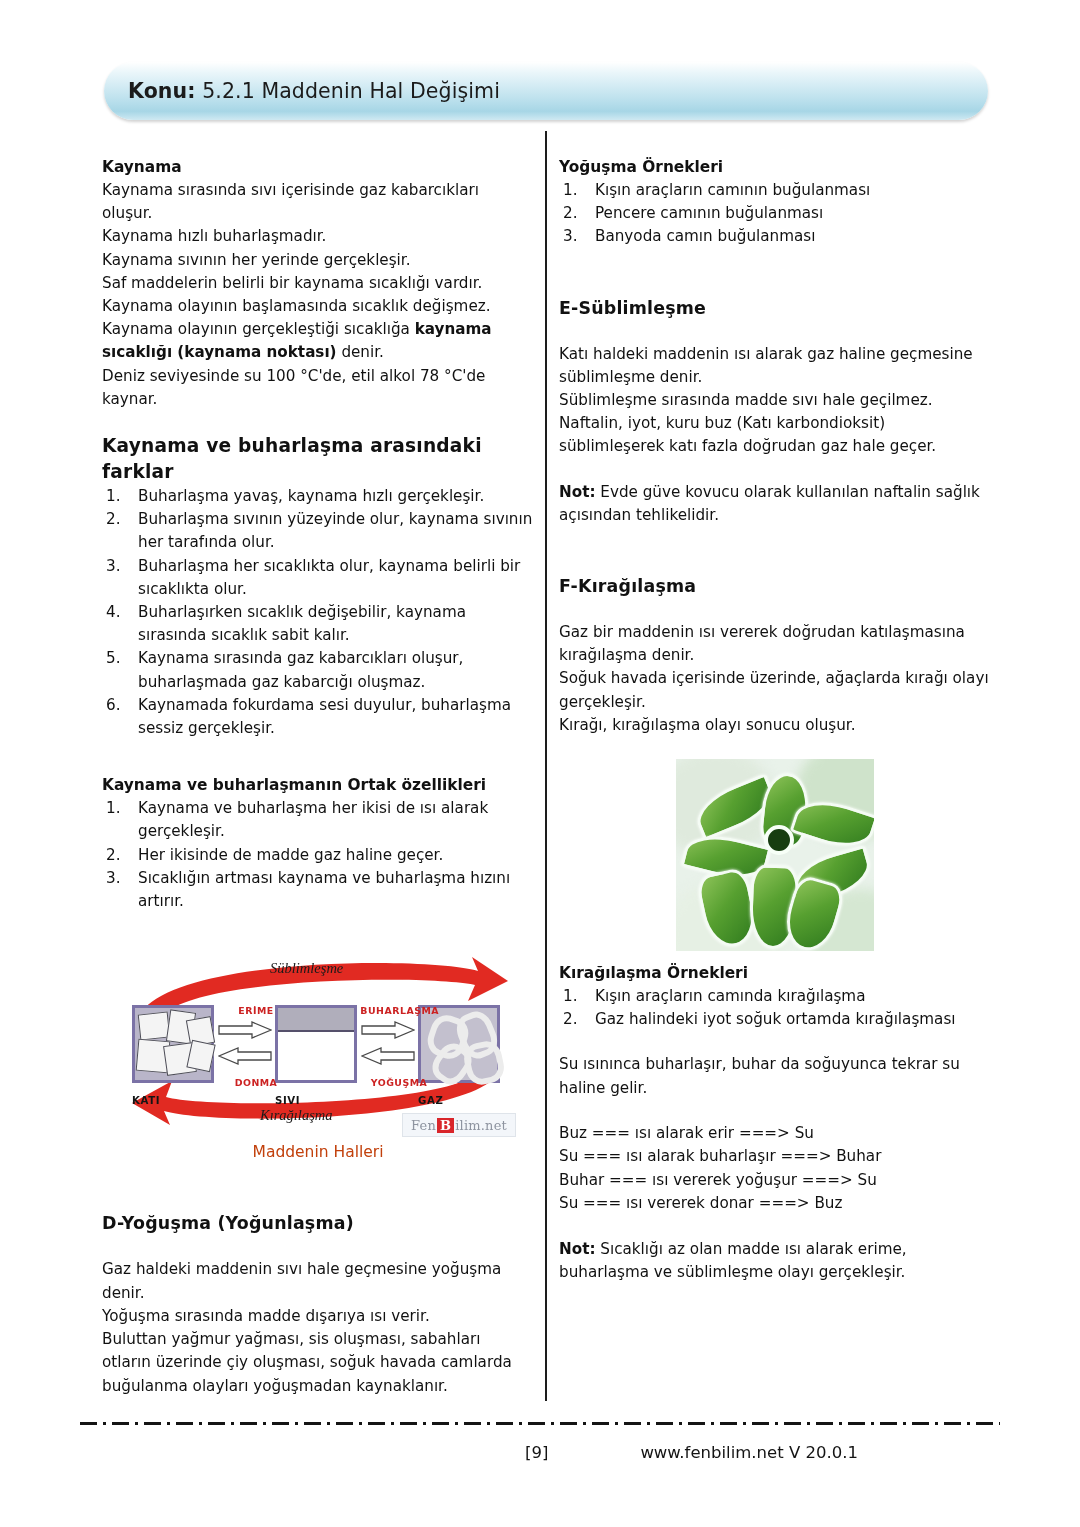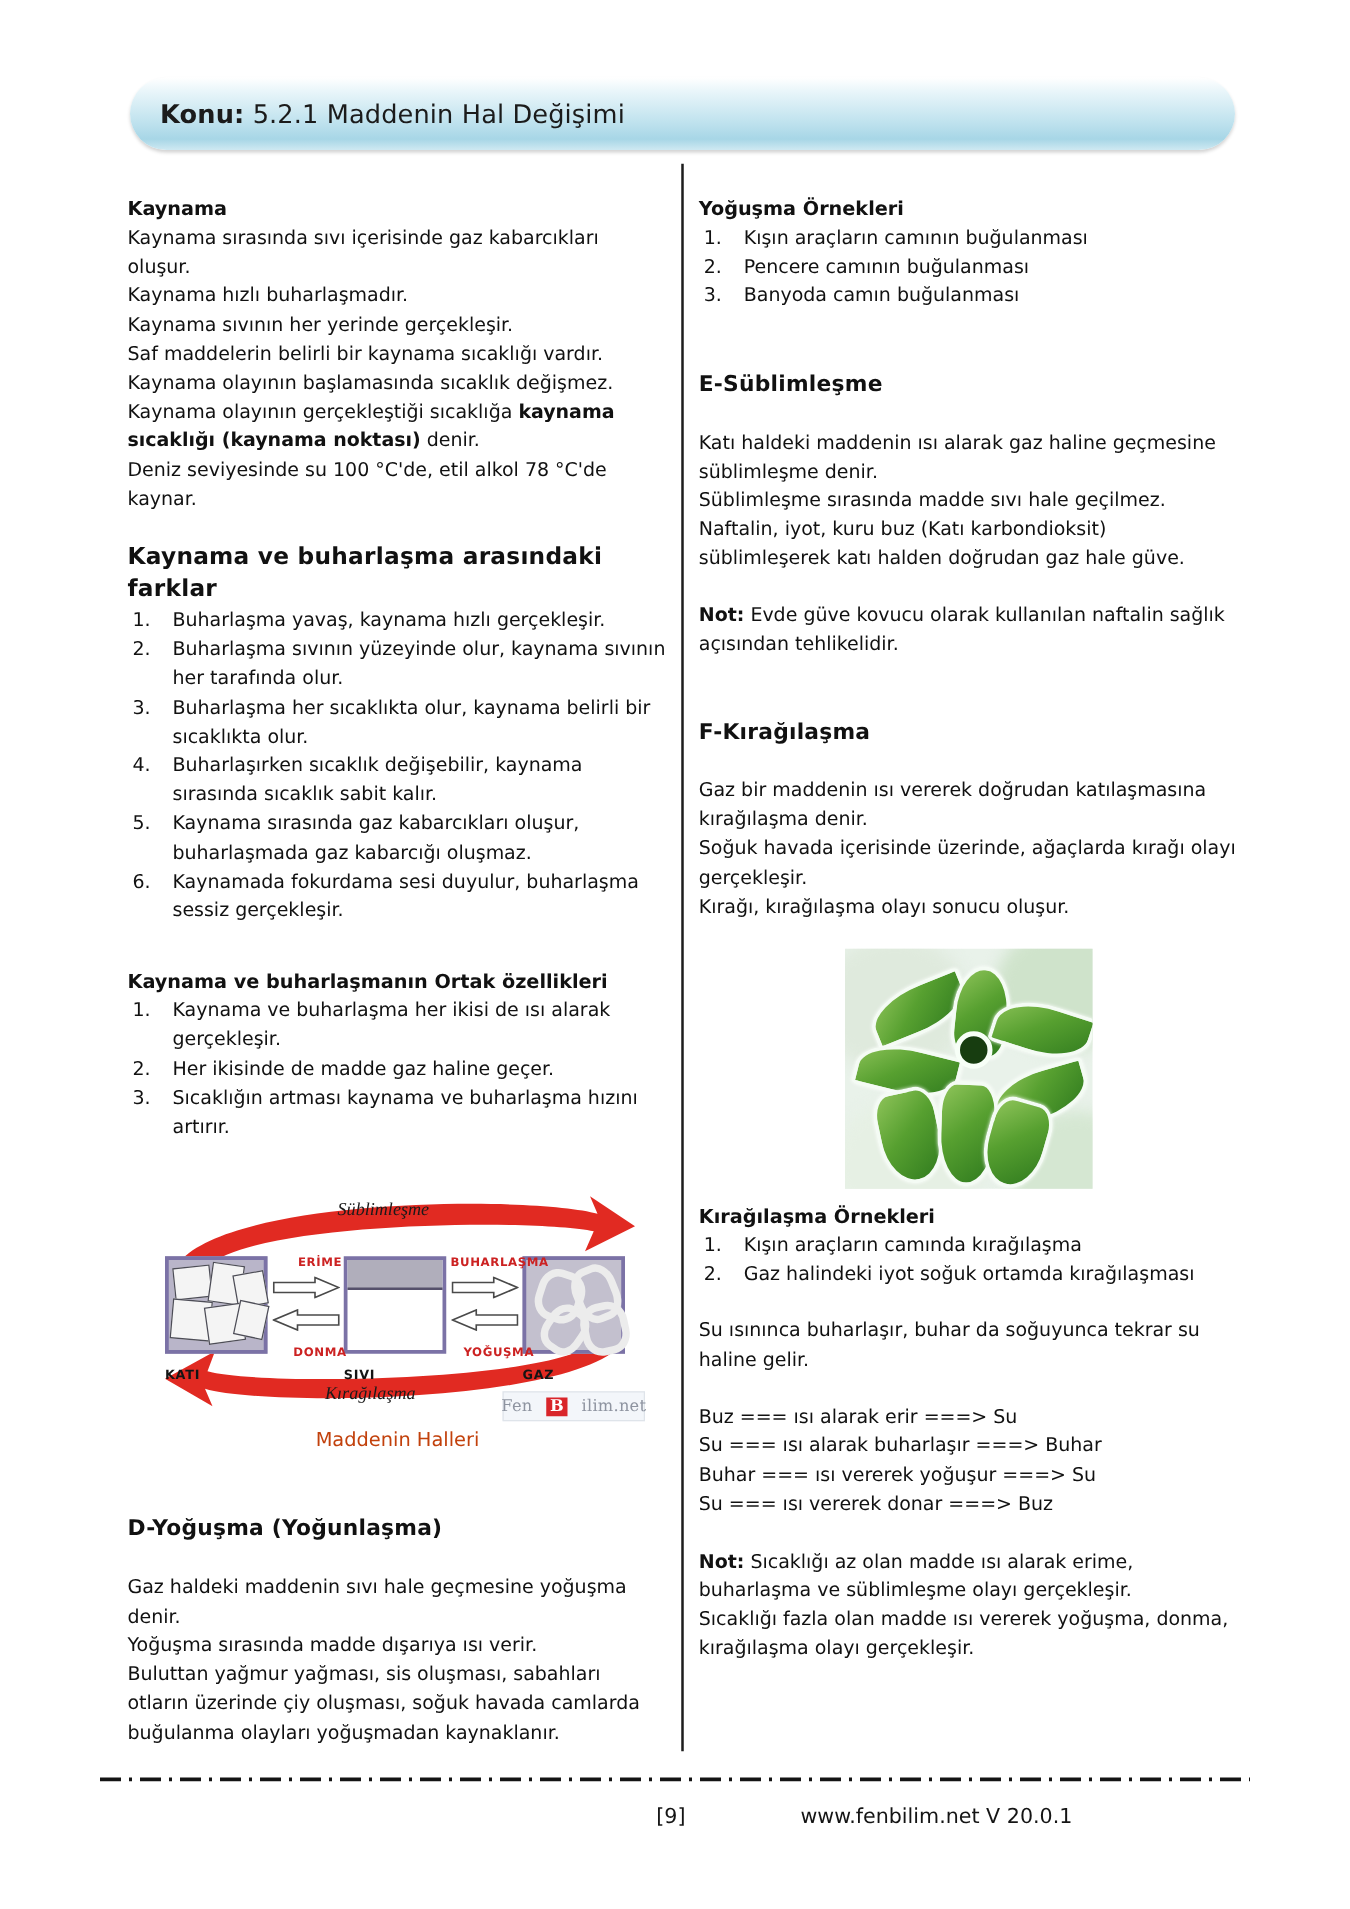--- a/index.html
+++ b/index.html
@@ -197,21 +197,20 @@
     height: 22px;
     background: #f3f6fa;
     border: 1px solid #dfe4ea;
     display: flex;
     align-items: center;
     justify-content: center;
     font-family: "DejaVu Serif", serif;
     font-size: 13px;
     color: #8e94a0;
     letter-spacing: 0.2px;
-    gap: 10px;
   }
   .watermark .bchip {
     display: inline-block;
     background: #d9252a;
     color: #ffffff;
     font-weight: bold;
     padding: 0 3px;
     margin: 0 1px;
     line-height: 15px;
   }
@@ -388,21 +387,21 @@
       <li><span class="mk">1.</span><span>Kışın araçların camının buğulanması</span></li>
       <li><span class="mk">2.</span><span>Pencere camının buğulanması</span></li>
       <li><span class="mk">3.</span><span>Banyoda camın buğulanması</span></li>
     </ol>
 
     <div class="gap-xl"></div>
     <div class="h-sub">E-Süblimleşme</div>
     <div class="gap-m"></div>
     <p class="para">Katı haldeki maddenin ısı alarak gaz haline geçmesine süblimleşme denir.</p>
     <p class="para">Süblimleşme sırasında madde sıvı hale geçilmez.</p>
-    <p class="para">Naftalin, iyot, kuru buz (Katı karbondioksit) süblimleşerek katı halden doğrudan gaz hale güve.</p>
+    <p class="para">Naftalin, iyot, kuru buz (Katı karbondioksit) süblimleşerek katı fazla doğrudan gaz hale geçer.</p>
     <div class="gap-m"></div>
     <p class="para"><b>Not:</b><span> Evde güve kovucu olarak kullanılan naftalin sağlık açısından tehlikelidir.</span></p>
 
     <div class="gap-xl"></div>
     <div class="h-sub">F-Kırağılaşma</div>
     <div class="gap-m"></div>
     <p class="para">Gaz bir maddenin ısı vererek doğrudan katılaşmasına kırağılaşma denir.</p>
     <p class="para">Soğuk havada içerisinde üzerinde, ağaçlarda kırağı olayı gerçekleşir.</p>
     <p class="para">Kırağı, kırağılaşma olayı sonucu oluşur.</p>
 
@@ -438,21 +437,20 @@
     <div class="gap-m"></div>
     <div class="mono-eq">
       <p class="para">Buz  === ısı alarak erir  ===&gt; Su</p>
       <p class="para">Su  === ısı alarak buharlaşır  ===&gt; Buhar</p>
       <p class="para">Buhar  === ısı vererek yoğuşur ===&gt; Su</p>
       <p class="para">Su === ısı vererek donar  ===&gt; Buz</p>
     </div>
 
     <div class="gap-m"></div>
     <p class="para"><b>Not:</b><span> Sıcaklığı az olan madde ısı alarak erime, buharlaşma ve süblimleşme olayı gerçekleşir.</span></p>
-    <p class="para">Sıcaklığı fazla olan madde ısı vererek yoğuşma, donma, kırağılaşma olayı gerçekleşir.</p>
   </div>
 
   <div class="footer-rule"></div>
   <div class="footer-row">
     <span class="footer-page">[9]</span>
     <span class="footer-site">www.fenbilim.net  V 20.0.1</span>
   </div>
 
 </div>
 

